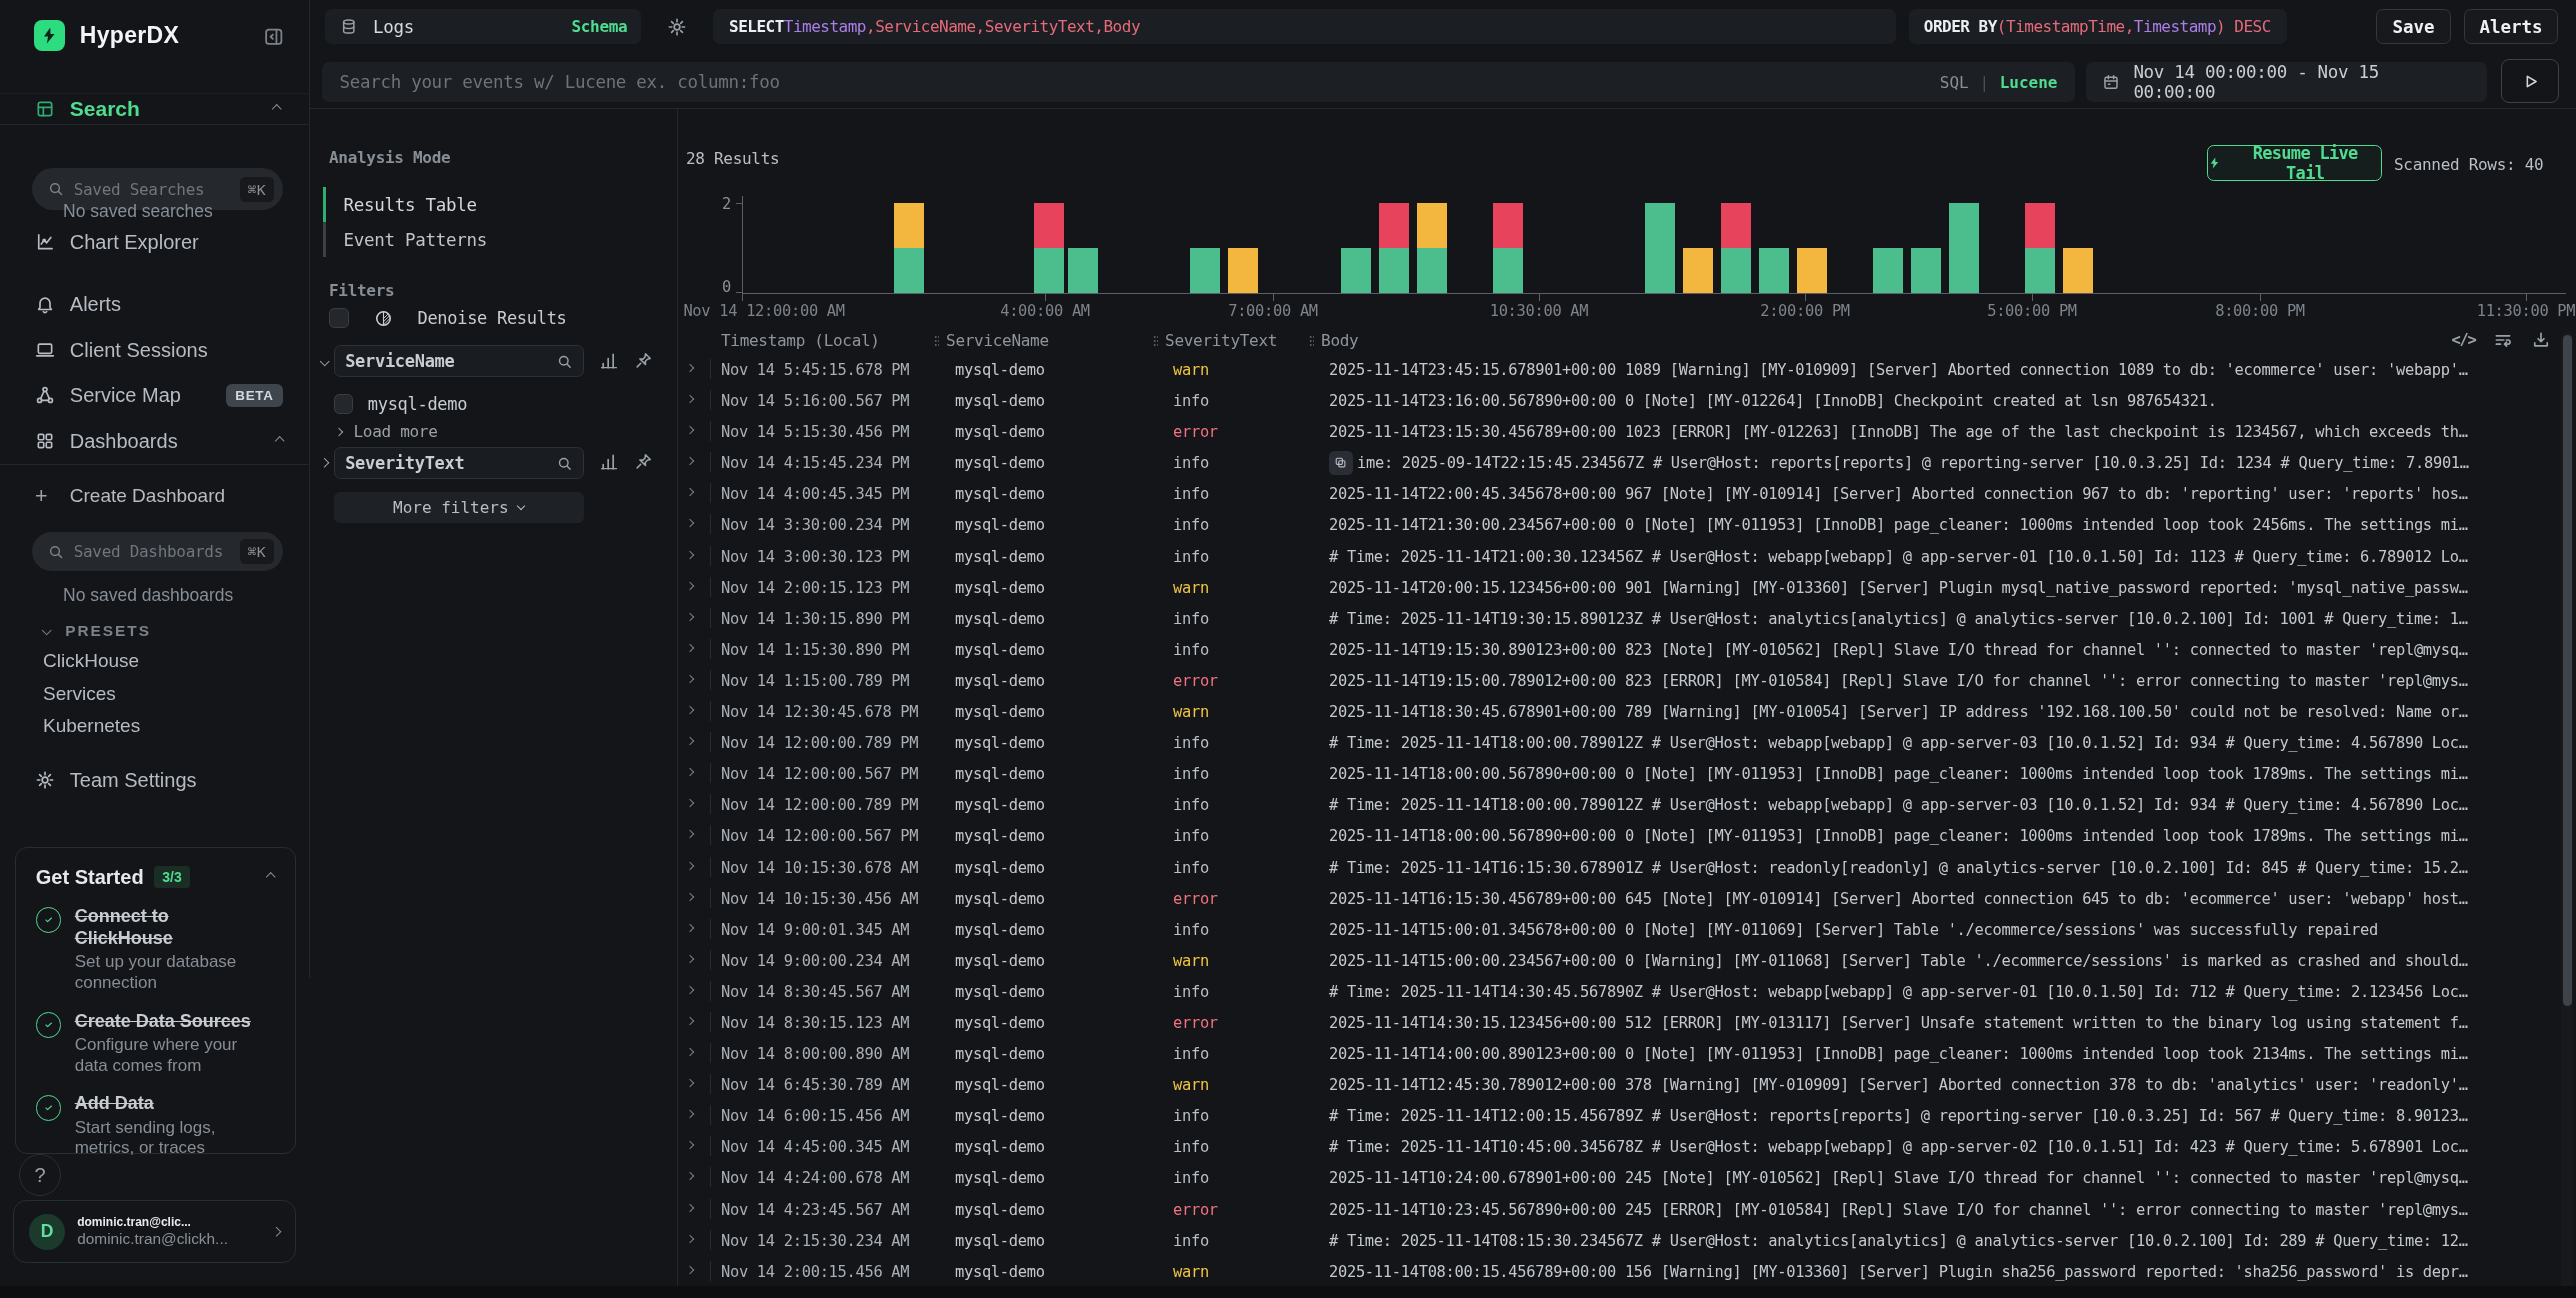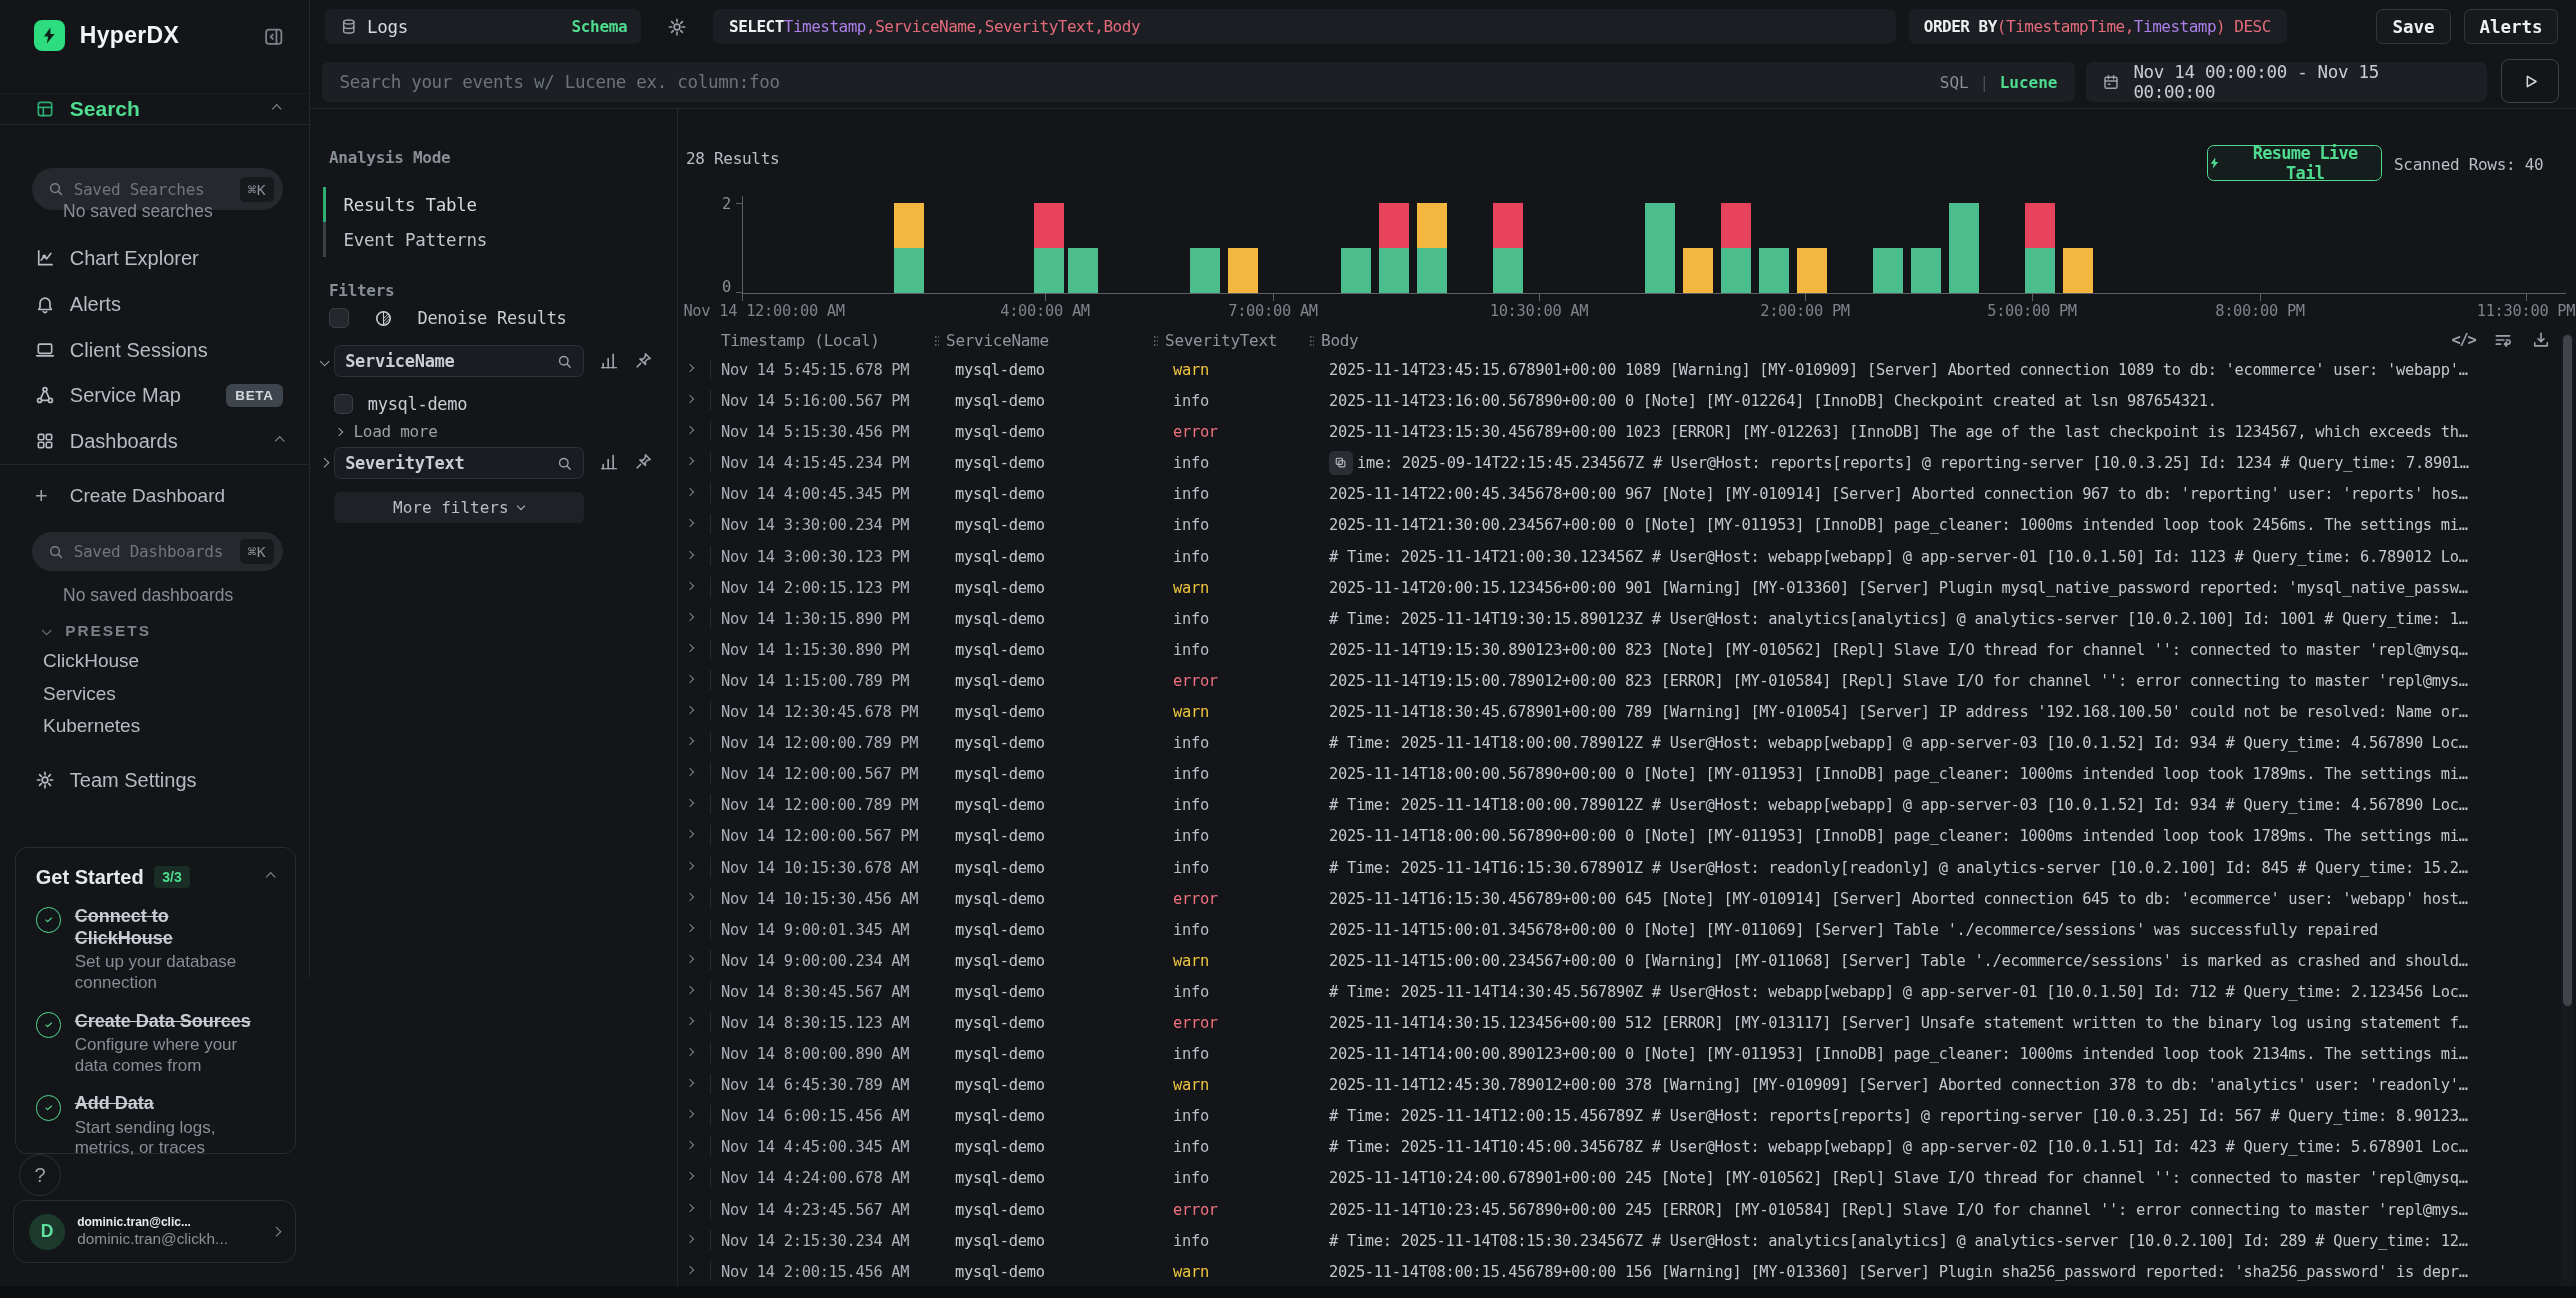--- a/index.html
+++ b/index.html
@@ -146,21 +146,21 @@
   <div class="abs pill" style="left:32px;top:144px;width:251px;margin-top:24px;">
     <svg class="ic" width="17.5" height="17.5" viewBox="0 0 24 24">
         <circle cx="11" cy="11" r="6"></circle>
         <path d="M15.6 15.6 20 20"></path>
       </svg>
     <input placeholder="Saved Searches" style="">
     <span class="kbd">⌘K</span>
   </div>
   <div class="abs muted-line" style="left:42px;top:201px;">No saved searches</div>
 
-  <div class="abs nav-item" style="top:236px;">
+  <div class="abs nav-item" style="top:220px;">
     <svg class="ic" width="20" height="20" viewBox="0 0 24 24">
         <path d="M4.5 3.5v16.5h16"></path>
         <path d="M7.5 14.5 11 10l3 3 5-6.5"></path>
         <circle cx="11" cy="10" r="1.3" fill="currentColor"></circle>
       </svg>
     <span class="grow">Chart Explorer</span>
   </div>
   <div class="abs nav-item" style="top:282px;">
     <svg class="ic" width="20" height="20" viewBox="0 0 24 24">
         <path d="M6 16v-5a6 6 0 0 1 12 0v5l1.6 2.6H4.4z"></path>
@@ -282,21 +282,21 @@
     <span class="avatar">D</span>
     <span style="flex:1;min-width:0;">
       <div class="user-name">dominic.tran@clic...</div>
       <div class="user-mail">dominic.tran@clickh...</div>
     </span>
     <span class="chv r" style="color:#878e96;"></span>
   </div>
 </aside>
 
 <header class="abs topbar">
-  <div class="box" style="left:14.8px;top:9.4px;width:316px;height:35px;padding:0 13.4px 0 14.8px;gap:10px;">
+  <div class="box" style="left:14.8px;top:9.4px;width:316px;height:35px;padding:0 13.4px 0 14.8px;gap:16px;">
     <svg class="ic" width="17.5" height="17.5" viewBox="0 0 24 24" style="color:#9aa1a8">
         <ellipse cx="12" cy="5.5" rx="7" ry="2.7"></ellipse>
         <path d="M5 5.5V18c0 1.5 3.1 2.7 7 2.7s7-1.2 7-2.7V5.5"></path>
         <path d="M5 11.8c0 1.5 3.1 2.7 7 2.7s7-1.2 7-2.7"></path>
       </svg>
     <span style="flex:1;font:17.5px var(--mono);color:#d6dade;letter-spacing:-0.3px;">Logs</span>
     <span style="font:bold 16px var(--mono);color:var(--accent);letter-spacing:-0.3px;">Schema</span>
   </div>
   <span class="abs" style="left:357px;top:17px;color:#9aa1a8;">
     <svg class="ic" width="20" height="20" viewBox="0 0 24 24">

